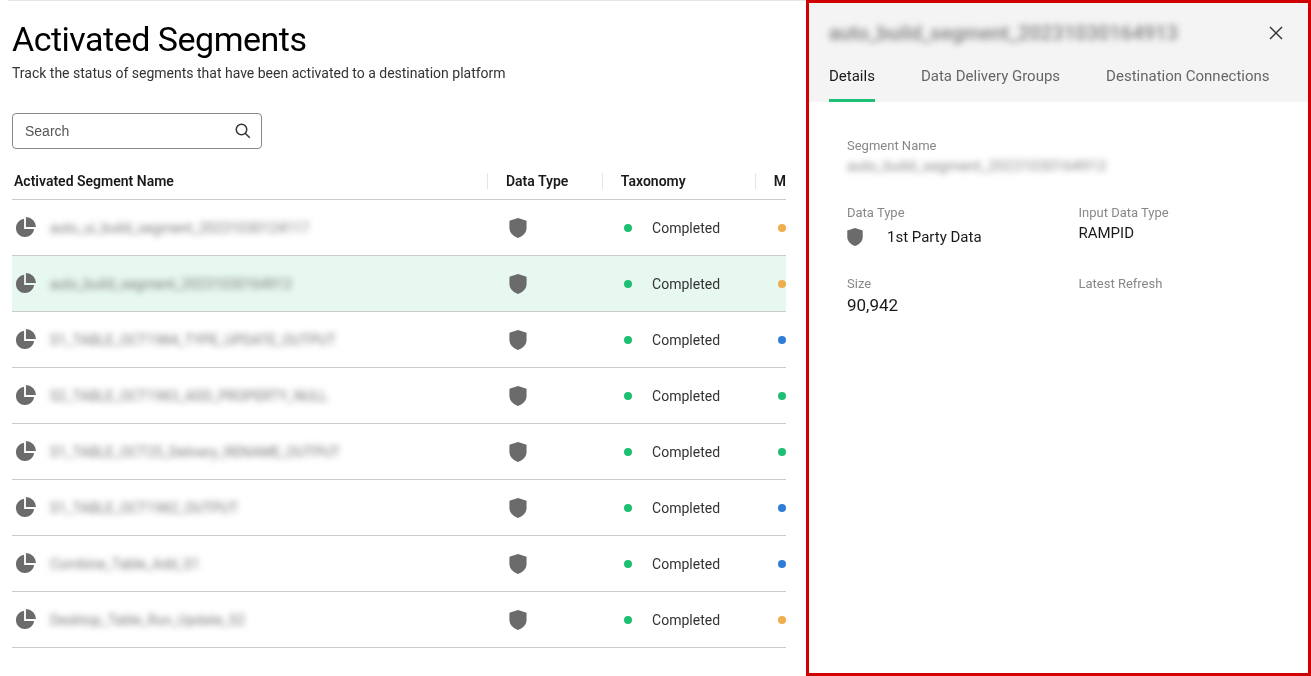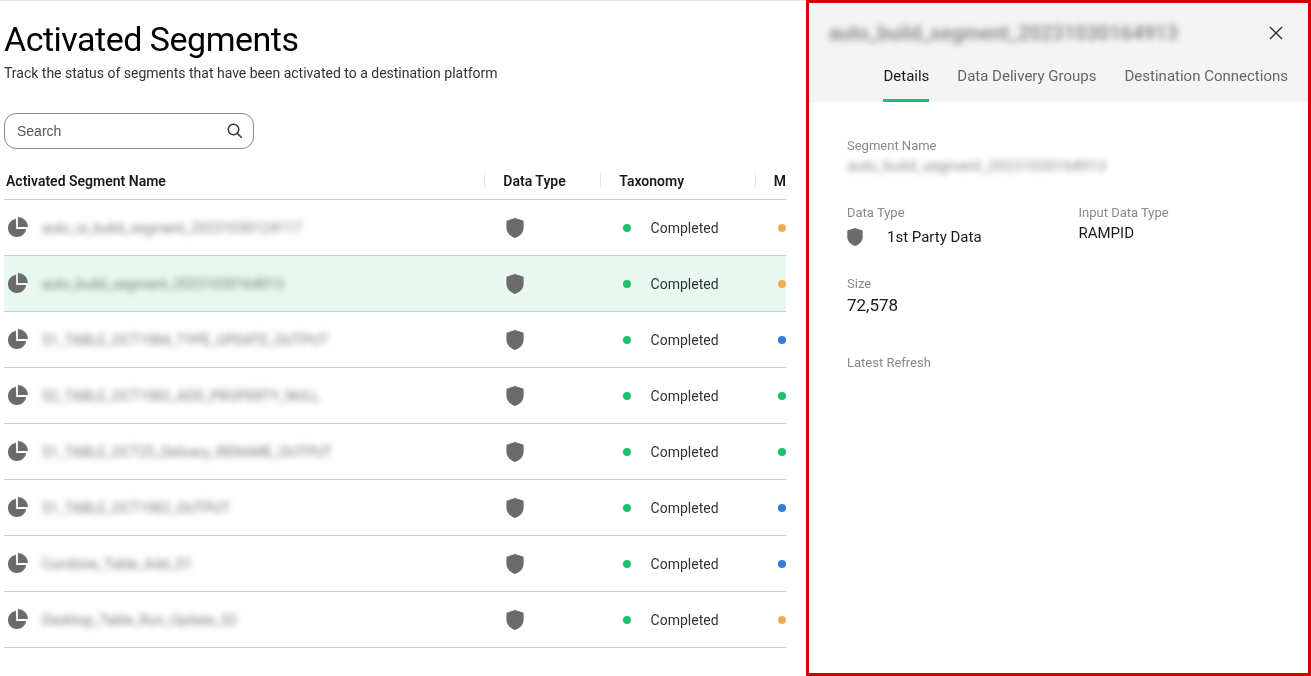--- a/index.html
+++ b/index.html
@@ -19,20 +19,21 @@
   .page {
     display: flex;
     width: 100%;
     height: 100%;
   }
   .main {
     flex: 1;
     padding: 18px 20px 0 4px;
     border-top: 1px solid #e5e5e5;
     overflow: hidden;
+    margin-left: 8px;
   }
   .page-title {
     font-size: 34px;
     font-weight: 400;
     letter-spacing: -0.5px;
     color: #000;
     margin-bottom: 6px;
   }
   .page-subtitle {
     font-size: 14px;
@@ -41,21 +42,21 @@
   }
   .search-wrap {
     position: relative;
     width: 250px;
     margin-bottom: 24px;
   }
   .search-input {
     width: 100%;
     height: 36px;
     border: 1px solid #888;
-    border-radius: 12px;
+    border-radius: 4px;
     padding: 0 36px 0 12px;
     font-size: 14px;
     color: #333;
     outline: none;
   }
   .search-input::placeholder {
     color: #555;
   }
   .search-icon {
     position: absolute;
@@ -189,22 +190,21 @@
     border: none;
     cursor: pointer;
     width: 24px;
     height: 24px;
     display:flex;
     align-items:center;
     justify-content:center;
   }
   .tabs {
     display: flex;
-    gap: 28px;
-    justify-content: flex-end;
+    gap: 46px;
   }
   .tab {
     font-size: 15px;
     color: #666;
     padding-bottom: 14px;
     cursor: pointer;
     border-bottom: 3px solid transparent;
   }
   .tab.active {
     color: #1a1a1a;
@@ -479,24 +479,24 @@
             </svg>
             <span class="field-value">1st Party Data</span>
           </div>
         </div>
         <div>
           <div class="field-label">Input Data Type</div>
           <div class="field-value">RAMPID</div>
         </div>
       </div>
 
-      <div class="two-col field-group" style="margin-top:30px;flex-direction:column;">
+      <div class="two-col field-group" style="margin-top:30px;">
         <div>
           <div class="field-label">Size</div>
-          <div class="field-value" style="font-size:17px;">72,578</div>
+          <div class="field-value" style="font-size:17px;">90,942</div>
         </div>
         <div>
           <div class="field-label">Latest Refresh</div>
         </div>
       </div>
     </div>
   </div>
 </div>
 
 </body></html>

